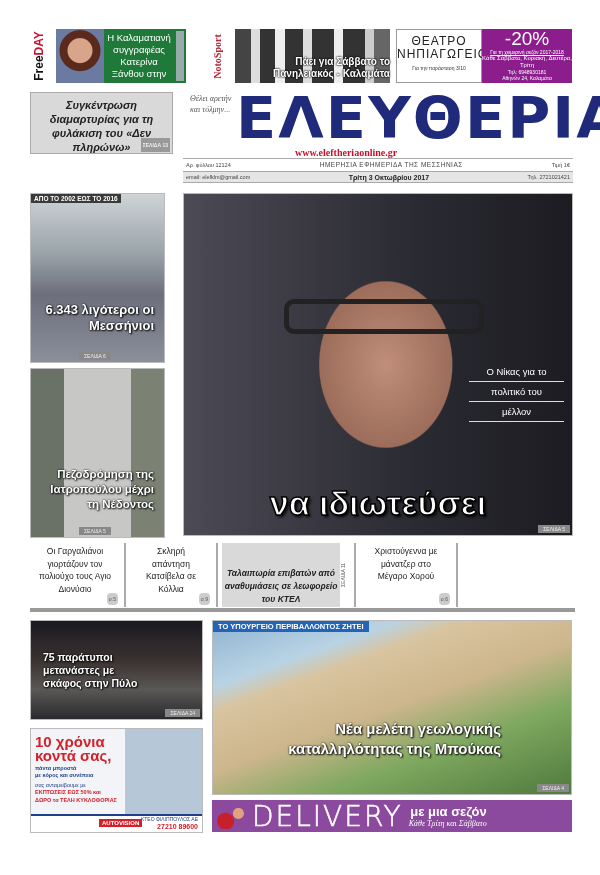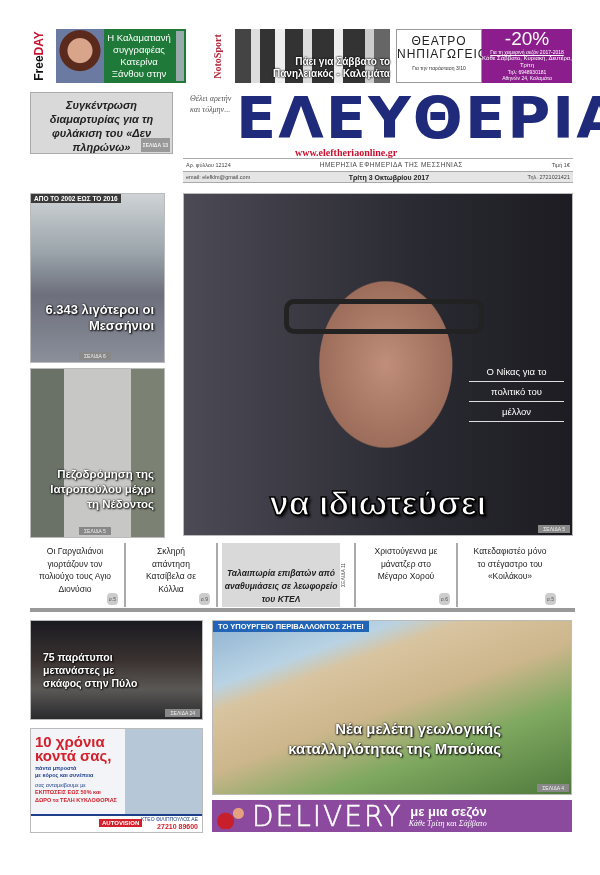--- a/index.html
+++ b/index.html
@@ -142,21 +142,20 @@
 <div class="abs briefs">
   <div class="brief" style="width:90px"><span>Οι Γαργαλιάνοι γιορτάζουν τον πολιούχο τους Αγιο Διονύσιο</span><span class="pg">σ.5</span></div>
   <div class="sep"></div>
   <div class="brief" style="width:82px;padding:2px 14px 0"><span>Σκληρή απάντηση Κατσίβελα σε Κόλλια</span><span class="pg">σ.9</span></div>
   <div class="sep"></div>
   <div class="brief boxed" style="width:118px"><span>Ταλαιπωρία επιβατών από αναθυμιάσεις σε λεωφορείο του ΚΤΕΛ</span></div>
   <div style="width:10px;font-size:5px;writing-mode:vertical-rl;transform:rotate(180deg);color:#555;text-align:center">ΣΕΛΙΔΑ 11</div>
   <div class="sep"></div>
   <div class="brief" style="width:92px;padding:2px 14px 0"><span>Χριστούγεννα με μάνατζερ στο Μέγαρο Χορού</span><span class="pg">σ.6</span></div>
   <div class="sep"></div>
-  <div class="brief" style="width:96px;padding:2px 10px 0"><span>Κατεδαφιστέο μόνο το στέγαστρο του «Κοιλάκου»</span><span class="pg">σ.5</span></div>
 </div>
 <div class="abs rule"></div>
 
 <div class="abs card card3">
   <div class="overlay" style="left:12px;right:60px;top:30px;text-align:left;font-size:10.5px;line-height:13px">75 παράτυποι μετανάστες με σκάφος στην Πύλο</div>
   <div class="pglab" style="right:2px;bottom:2px">ΣΕΛΙΔΑ 24</div>
 </div>
 <div class="abs card card4">
   <div class="bluekick">ΤΟ ΥΠΟΥΡΓΕΙΟ ΠΕΡΙΒΑΛΛΟΝΤΟΣ ΖΗΤΕΙ</div>
   <div class="overlay" style="top:98px;font-size:15px;line-height:20px;padding:0 70px">Νέα μελέτη γεωλογικής καταλληλότητας της Μπούκας</div>

